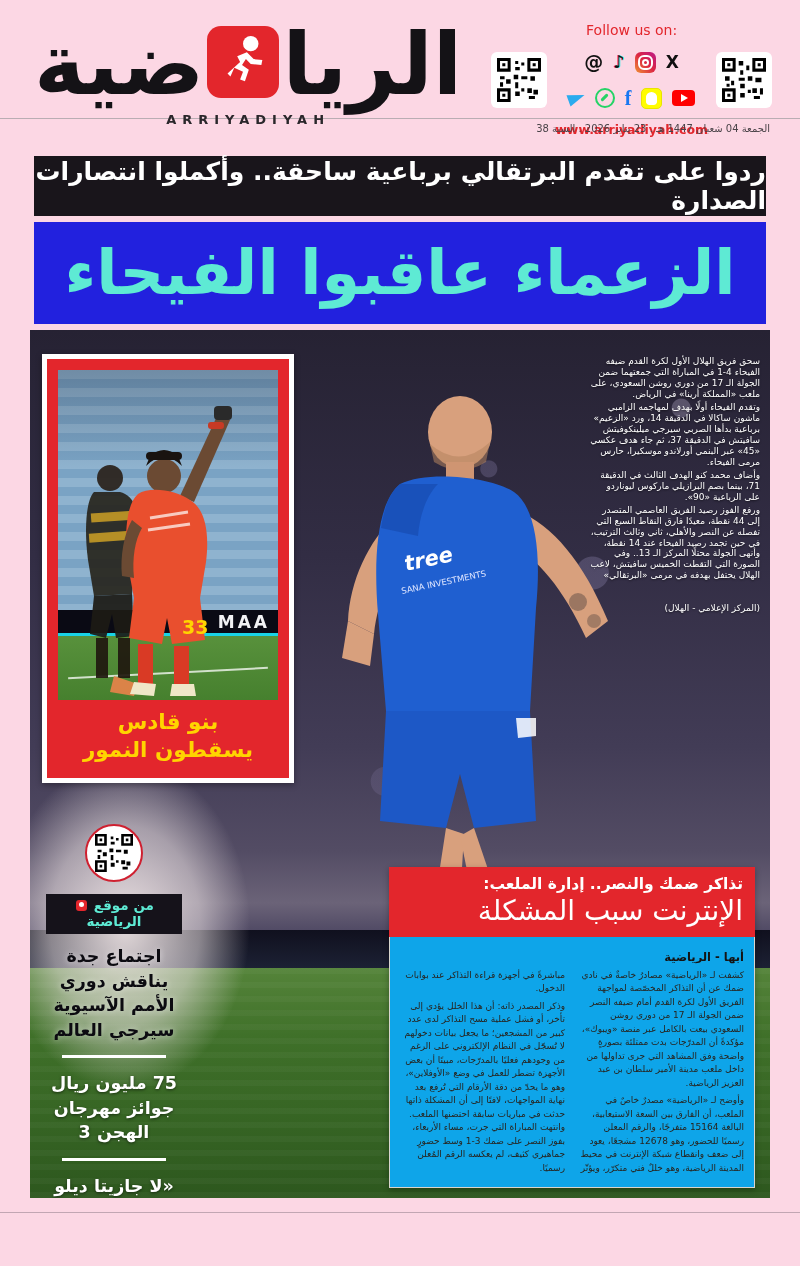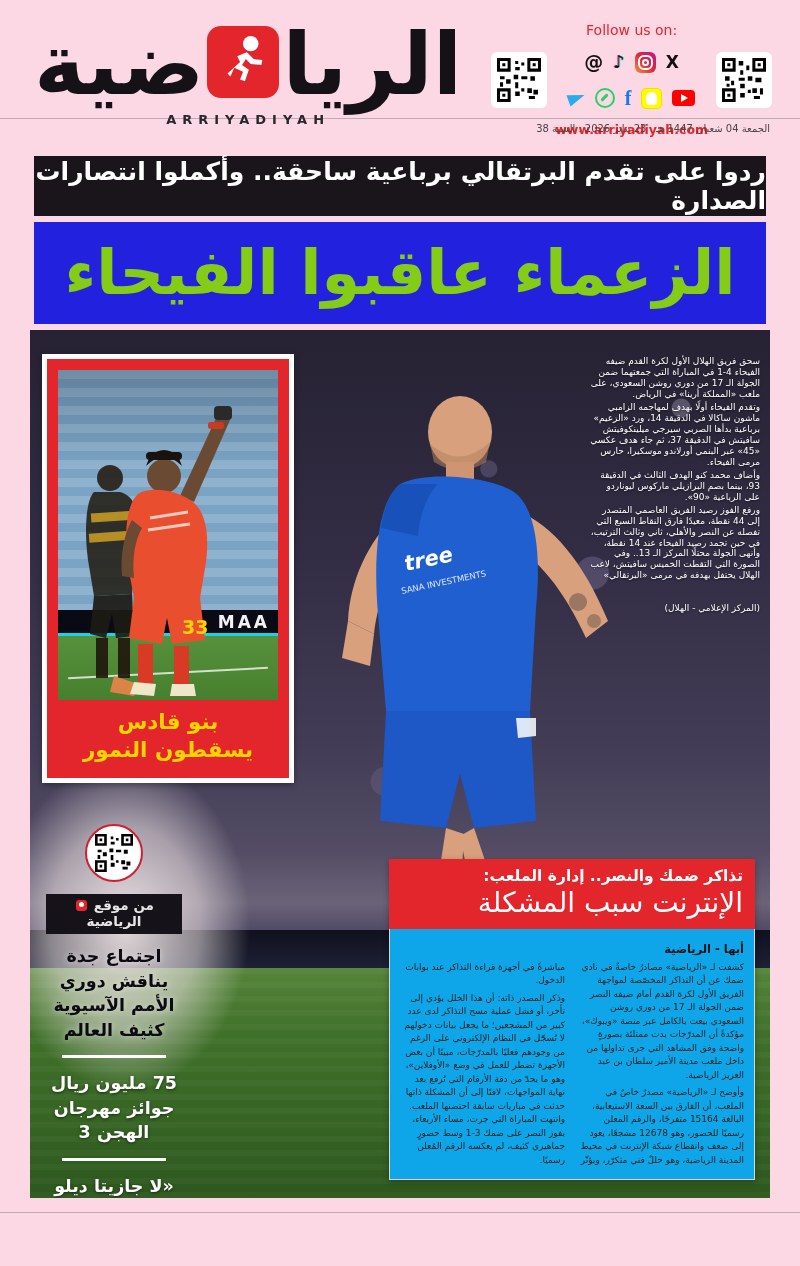--- a/index.html
+++ b/index.html
@@ -36,21 +36,21 @@
   .fb { color:#1877f2; font-family:"Liberation Serif",serif; font-size:20px; font-weight:800; }
   .snap { width:21px; height:21px; border-radius:5px; background:#fffc00; position:relative; border:1px solid #e8e400; }
   .snap::before { content:""; position:absolute; left:4px; top:3px; width:11px; height:12px; background:#fff; border-radius:6px 6px 4px 4px; box-shadow:0 1px 0 #fff; }
   .yt { width:23px; height:16px; border-radius:4px; background:#f00; position:relative; }
   .yt::before { content:""; position:absolute; left:9px; top:4px; border-left:7px solid #fff; border-top:4px solid transparent; border-bottom:4px solid transparent; }
   .website { color:#e3262c; font-size:12.5px; font-weight:800; }
   .hrline { border-top:1px solid #b9adb3; margin-top:2px; }
   .date-row { text-align:right; padding:4px 30px 0; font-size:10px; color:#4a4348; direction:rtl; }
   
   .black-bar { margin:22px 34px 0; height:60px; background:#19151b; color:#fff; display:flex; align-items:center; justify-content:center; font-size:25px; font-weight:700; direction:rtl; }
-  .blue-bar { margin:6px 34px 0; height:102px; background:#2221de; color:#84cc16; display:flex; align-items:center; justify-content:center; font-size:62px; font-weight:800; direction:rtl; line-height:1; }
+  .blue-bar { margin:6px 34px 0; height:102px; background:#2221de; color:#5eead4; display:flex; align-items:center; justify-content:center; font-size:62px; font-weight:800; direction:rtl; line-height:1; }
   
   .photo { margin:6px 30px 0; width:740px; height:868px; position:relative; overflow:hidden; background:#27233a; }
   .crowd { position:absolute; inset:0;
     background:
       radial-gradient(circle at 8% 14%, rgba(186,176,214,.35) 0 13px, transparent 14px),
       radial-gradient(circle at 88% 9%, rgba(200,190,222,.3) 0 9px, transparent 10px),
       radial-gradient(circle at 76% 28%, rgba(168,158,206,.25) 0 16px, transparent 17px),
       radial-gradient(circle at 33% 40%, rgba(196,186,218,.18) 0 11px, transparent 12px),
       radial-gradient(circle at 62% 16%, rgba(158,148,196,.25) 0 8px, transparent 9px),
       radial-gradient(circle at 48% 52%, rgba(150,140,188,.18) 0 14px, transparent 15px),
@@ -79,29 +79,29 @@
   }
   .inset-led { position:absolute; left:0; right:0; bottom:64px; height:26px; background:#0a0a14; color:#f2f2f4; font-weight:800; font-size:17px; letter-spacing:3px; text-align:right; padding:2px 8px 0 0; border-bottom:3px solid #19d3e6; }
   .inset-grass { position:absolute; left:0; right:0; bottom:0; height:64px; background:linear-gradient(180deg,#58913c,#46802e); }
   .inset-grass::after { content:""; position:absolute; left:10px; bottom:26px; width:200px; height:2px; background:rgba(255,255,255,.75); transform:rotate(-3deg); }
   .inset-players { position:absolute; left:0; bottom:0; width:220px; height:300px; }
   .inset-caption { color:#ffd400; font-weight:800; font-size:21.5px; text-align:center; line-height:1.3; padding:8px 0 6px; white-space:pre-line; direction:rtl; }
   
   .left-rail { position:absolute; left:16px; top:494px; width:136px; text-align:center; }
   .qr-circle { width:58px; height:58px; margin:0 auto; background:#fff; border:2.5px solid #cf2030; border-radius:50%; display:flex; align-items:center; justify-content:center; }
   .qr-circle svg { width:38px; height:38px; }
-  .rail-badge { display:inline-block; margin-top:12px; background:#15121a; color:#e5e5e5; font-size:13.5px; font-weight:800; padding:3px 9px 5px; direction:rtl; }
+  .rail-badge { display:inline-block; margin-top:12px; background:#15121a; color:#5eead4; font-size:13.5px; font-weight:800; padding:3px 9px 5px; direction:rtl; }
   .mini-red { display:inline-block; width:11px; height:11px; background:#e3262c; border-radius:3px; margin:0 2px; position:relative; top:1px; }
   .mini-red::after { content:""; position:absolute; left:3px; top:2px; width:5px; height:5px; border-radius:50%; background:#fff; }
   .rail-item { font-size:17.5px; font-weight:800; line-height:1.4; white-space:pre-line; direction:rtl; }
   .rail-item.dark { color:#0c0b11; margin-top:10px; text-shadow:0 0 6px rgba(255,255,255,.55); }
   .rail-item.light { color:#fff; text-shadow:0 1px 3px rgba(0,0,0,.55); }
   .rail-div { width:104px; border-top:3px solid #fff; margin:13px auto; }
   
-  .news-box { position:absolute; right:15px; bottom:18px; width:366px; box-shadow:0 2px 6px rgba(0,0,0,.3); }
+  .news-box { position:absolute; right:15px; bottom:10px; width:366px; box-shadow:0 2px 6px rgba(0,0,0,.3); }
   .news-head { background:#e3262c; color:#fff; padding:8px 12px 10px; text-align:right; direction:rtl; }
   .news-kicker { font-size:15.5px; font-weight:700; }
   .news-headline { font-size:28px; font-weight:400; margin-top:3px; line-height:1.1; }
   .news-body { background:#0ea5e9; padding:13px 10px 10px; direction:rtl; border:1px solid #d8d5cd; border-top:none; }
   .news-byline { font-size:11.5px; font-weight:800; color:#141414; margin-bottom:5px; }
   .news-cols { column-count:2; column-gap:14px; font-size:9px; line-height:1.5; color:#27241f; text-align:right; }
   .news-cols p { margin-bottom:4px; }
   
   .footer-line { border-top:1px solid #c2a6b3; margin-top:14px; }
 </style>
@@ -202,21 +202,21 @@
 
     <path d="M130 716 L176 722 L182 758 C150 770 122 762 118 748 Z" fill="#e9eaf2"></path>
     <path d="M214 722 L256 718 L272 752 C250 772 220 768 210 754 Z" fill="#e9eaf2"></path>
     <path d="M118 748 C122 762 150 770 182 758 L182 764 C150 776 120 770 114 754 Z" fill="#8fb4e8"></path>
     <path d="M210 754 C220 768 250 772 272 752 L274 760 C252 780 218 776 206 762 Z" fill="#8fb4e8"></path>
   </svg>
 
   <div class="story">
     <p>سحق فريق الهلال الأول لكرة القدم ضيفه الفيحاء 4-1 في المباراة التي جمعتهما ضمن الجولة الـ 17 من دوري روشن السعودي، على ملعب «المملكة أرينا» في الرياض.</p>
     <p>وتقدم الفيحاء أولًا بهدف لمهاجمه الزامبي ماشون ساكالا في الدقيقة 14، ورد «الزعيم» برباعية بدأها الصربي سيرجي ميلينكوفيتش سافيتش في الدقيقة 37، ثم جاء هدف عكسي «45» عبر البنمي أورلاندو موسكيرا، حارس مرمى الفيحاء.</p>
-    <p>وأضاف محمد كنو الهدف الثالث في الدقيقة 93، بينما بصم البرازيلي ماركوس ليوناردو على الرباعية «90».</p>
+    <p>وأضاف محمد كنو الهدف الثالث في الدقيقة 71، بينما بصم البرازيلي ماركوس ليوناردو على الرباعية «90».</p>
     <p>ورفع الفوز رصيد الفريق العاصمي المتصدر إلى 44 نقطة، معيدًا فارق النقاط السبع التي تفصله عن النصر والأهلي، ثاني وثالث الترتيب، في حين تجمد رصيد الفيحاء عند 14 نقطة، وأنهى الجولة محتلًا المركز الـ 13.. وفي الصورة التي التقطت الخميس سافيتش، لاعب الهلال يحتفل بهدفه في مرمى «البرتقالي»</p>
     <div class="credit">(المركز الإعلامي - الهلال)</div>
   </div>
 
   <div class="inset-card">
     <div class="inset-red">
       <div class="inset-photo">
         <div class="inset-led">MAA</div>
         <div class="inset-grass"></div>
         <svg class="inset-players" viewBox="0 0 220 300" aria-hidden="true">
@@ -264,21 +264,21 @@
         </svg>
     </div>
     <div class="rail-badge">
       <span>من موقع</span>
       <span class="mini-red"></span>
       <span>الرياضية</span>
     </div>
     <div class="rail-item dark">اجتماع جدة
 يناقش دوري
 الأمم الآسيوية
-كثيف العالم</div>
+سيرجي العالم</div>
     <div class="rail-div"></div>
     <div class="rail-item light">75 مليون ريال
 جوائز مهرجان
 الهجن 3</div>
     <div class="rail-div"></div>
     <div class="rail-item light">«لا جازيتا ديلو
 سبورت»: روما
 يطلب كاراسكو</div>
   </div>
 

